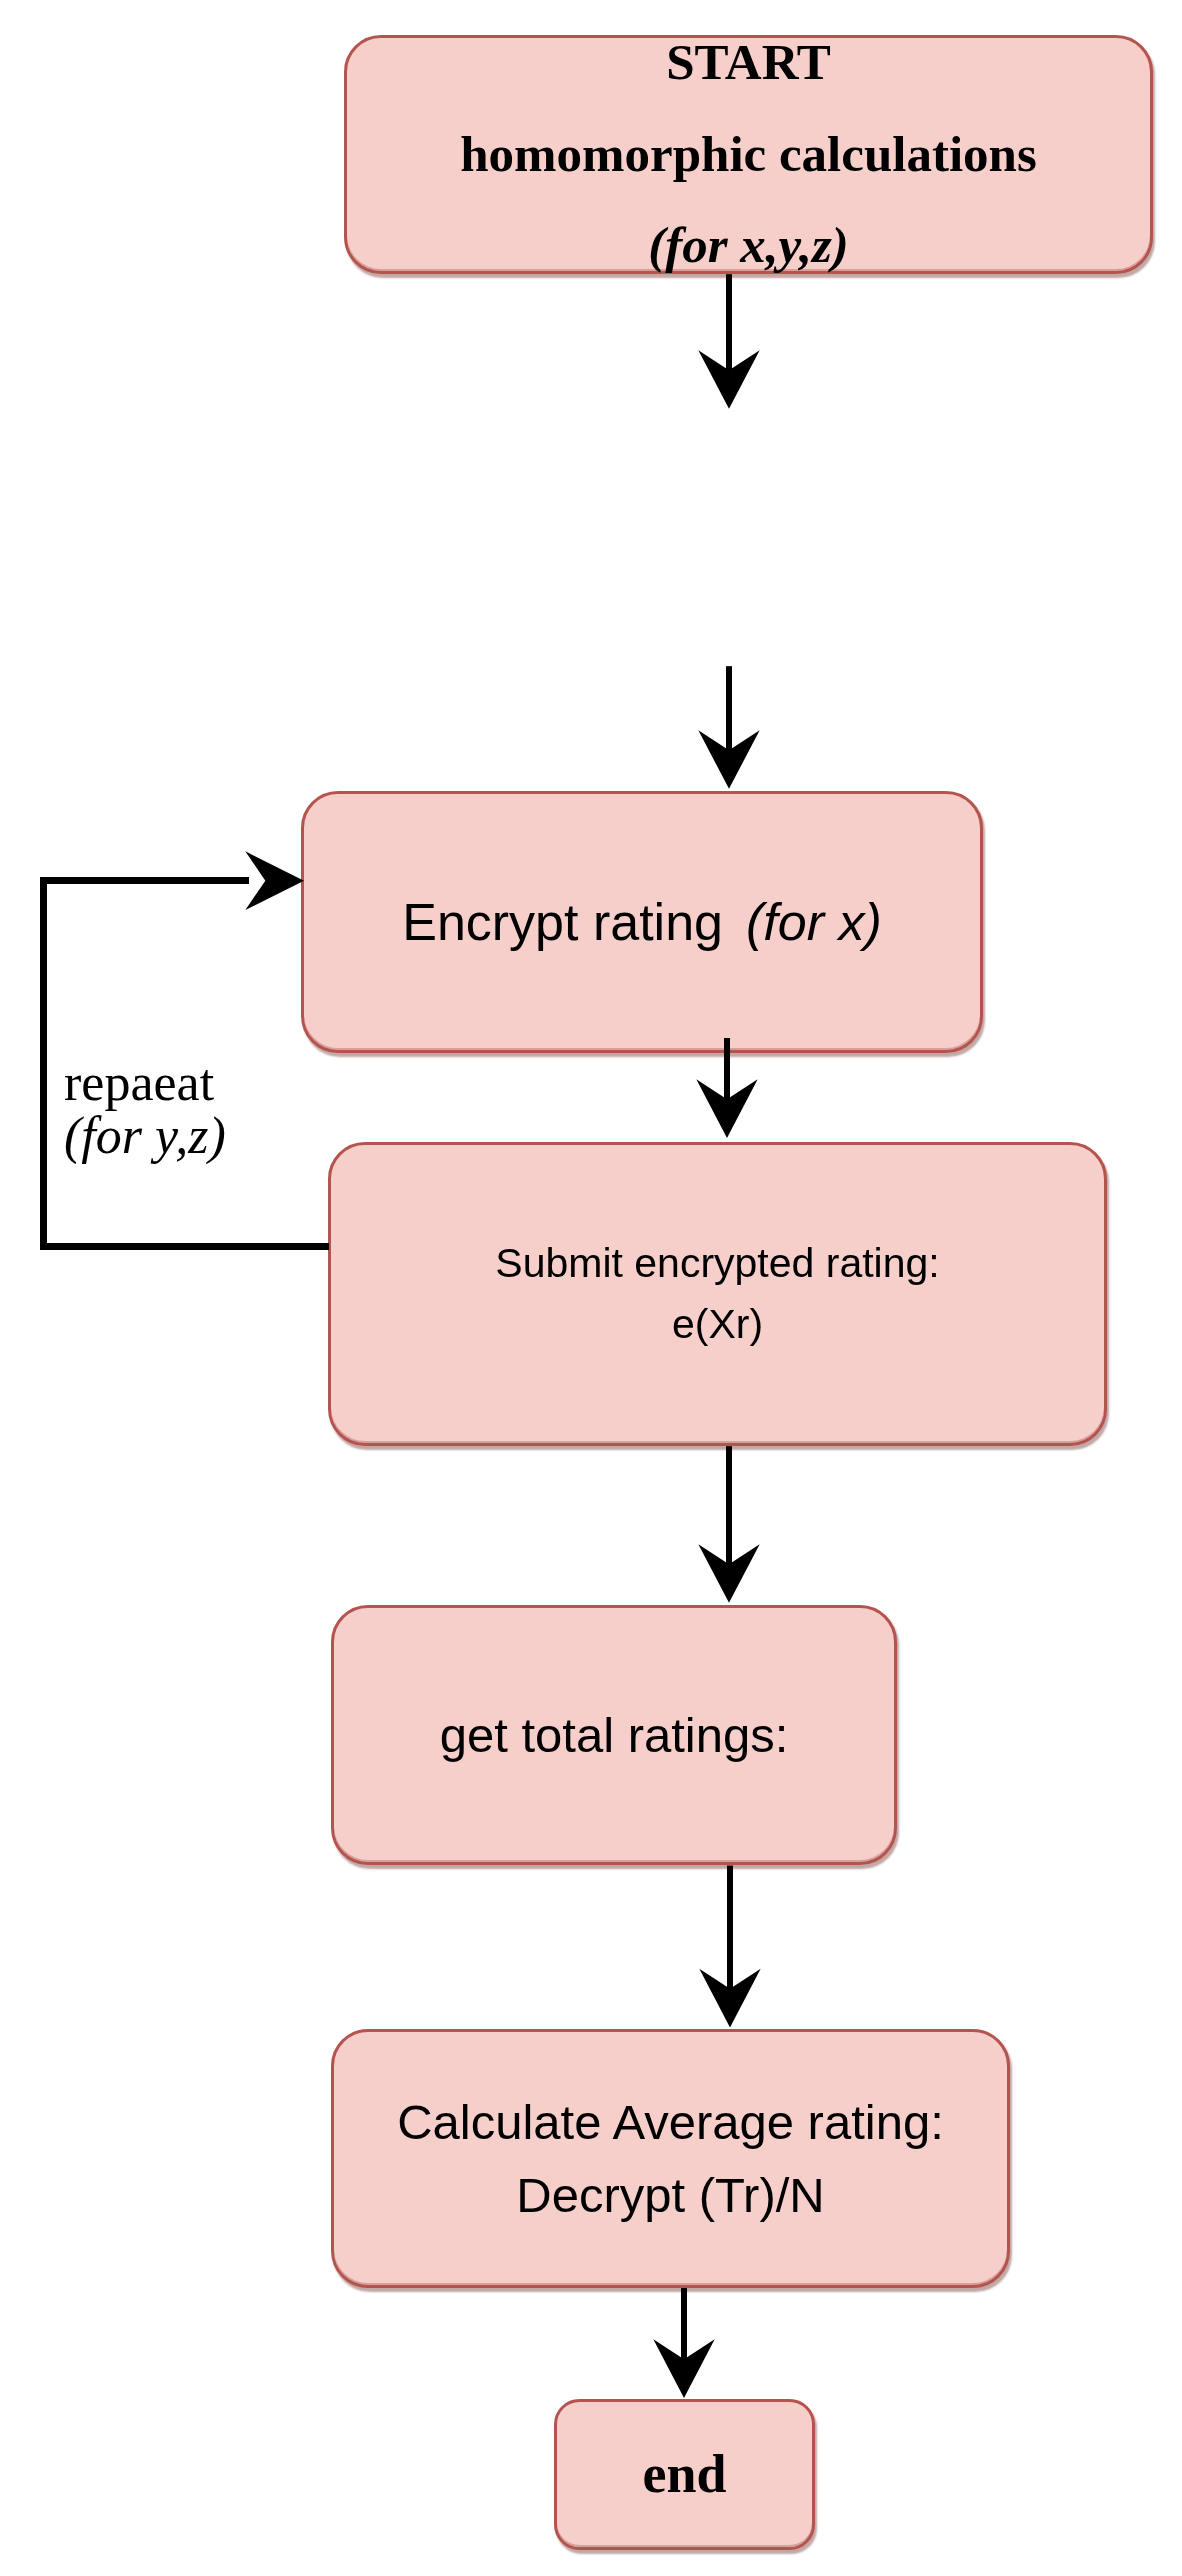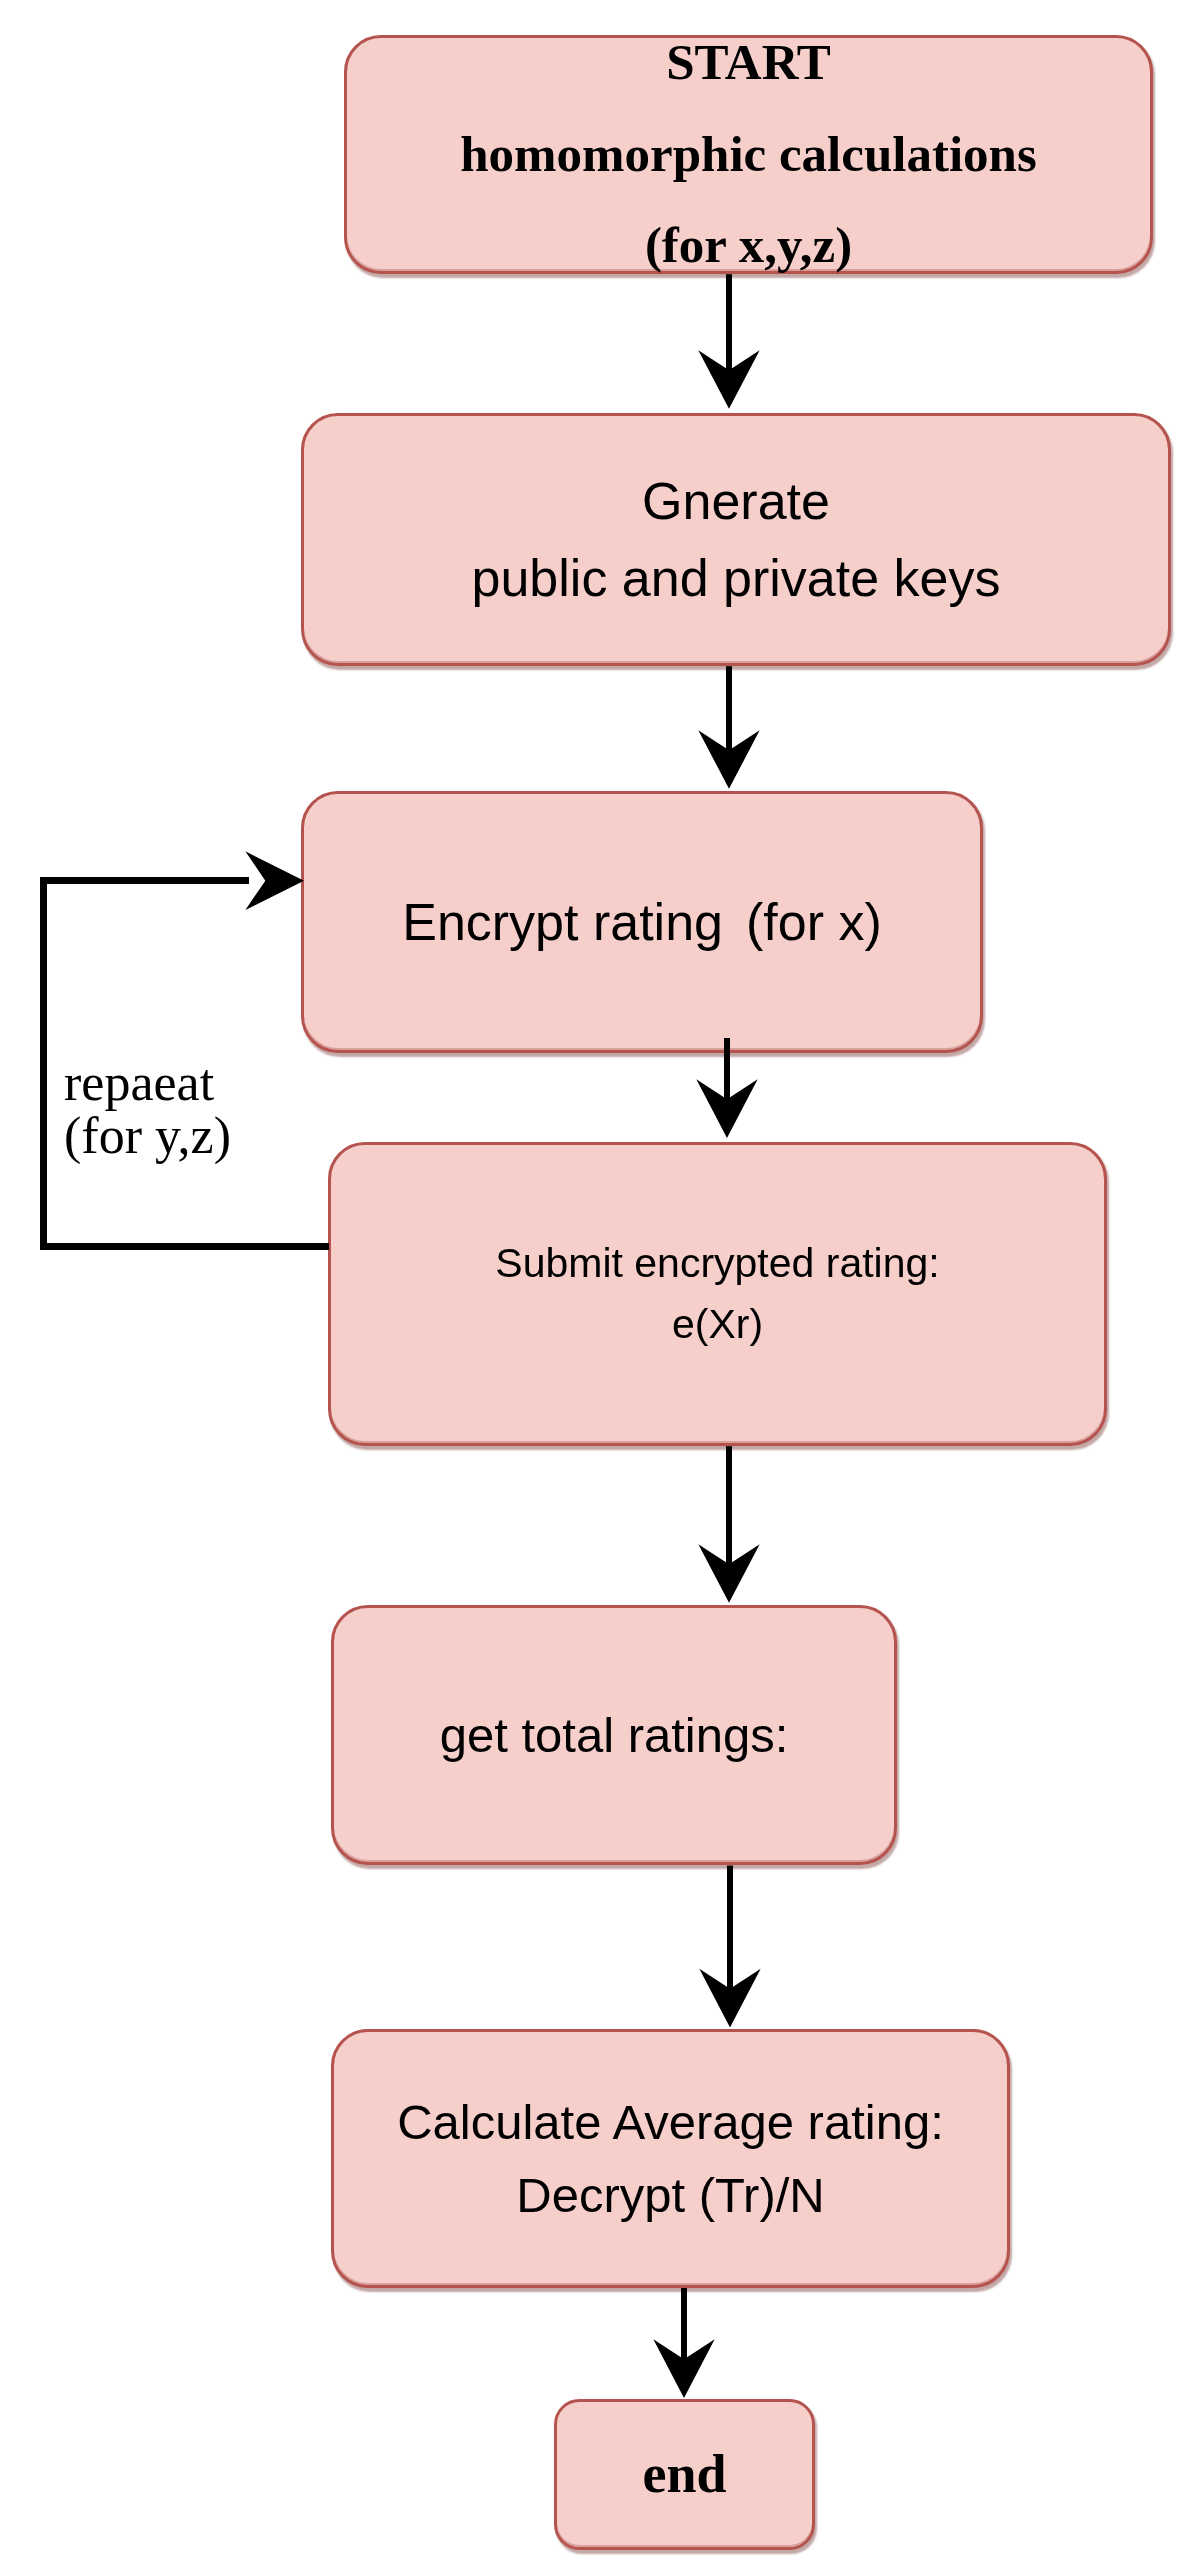--- a/index.html
+++ b/index.html
@@ -26,21 +26,21 @@
     box-shadow:2px 3.3px 2px rgba(120,60,56,0.45), inset 0 -2px 0 rgba(160,70,65,0.35);
     display:flex;
     flex-direction:column;
     align-items:center;
     justify-content:center;
     text-align:center;
     line-height:1.48;
   }
   .serif{font-family:"Liberation Serif", serif;}
   .bold{font-weight:bold;gap:16px;}
-  .italic{}
+  .italic{font-style:italic;}
   .node-start{left:344px;top:35px;width:809px;height:239px;font-size:51px;}
   .node-generate{left:301px;top:413px;width:870px;height:253px;font-size:52px;}
   .node-encrypt{left:301px;top:791px;width:682px;height:262px;font-size:52px;}
   .node-submit{left:328px;top:1142px;width:779px;height:304px;font-size:41px;}
   .node-total{left:331px;top:1605px;width:566px;height:260px;font-size:49px;}
   .node-average{left:331px;top:2029px;width:679px;height:259px;font-size:49px;}
   .node-end{left:554px;top:2399px;width:261px;height:151px;font-size:54px;border-radius:25.4px;justify-content:center;}
   .gap-left{margin-left:23px;}
   .arrow-svg{position:absolute;display:block;}
   .loop-seg{position:absolute;background:var(--arrow);}
@@ -63,24 +63,20 @@
     <div>START</div>
     <div>homomorphic calculations</div>
     <div class="italic">(for x,y,z)</div>
   </div>
 
   <svg class="arrow-svg" style="left:697px;top:274px" width="64" height="135" viewBox="0 0 96 202">
     <line x1="48" y1="0" x2="48" y2="152" stroke="#000" stroke-width="9"></line>
     <polygon points="48,202 94,114 48,144 2,114" fill="#000"></polygon>
   </svg>
 
-  <div class="node node-generate">
-    <div>Gnerate</div>
-    <div>public and private keys</div>
-  </div>
 
   <svg class="arrow-svg" style="left:697px;top:666px" width="64" height="123" viewBox="0 0 96 184">
     <line x1="48" y1="0" x2="48" y2="134" stroke="#000" stroke-width="9"></line>
     <polygon points="48,184 94,96 48,126 2,96" fill="#000"></polygon>
   </svg>
 
   <div class="node node-encrypt">
     <div>
       <span>Encrypt rating</span><span class="italic gap-left">(for x)</span>
     </div>

